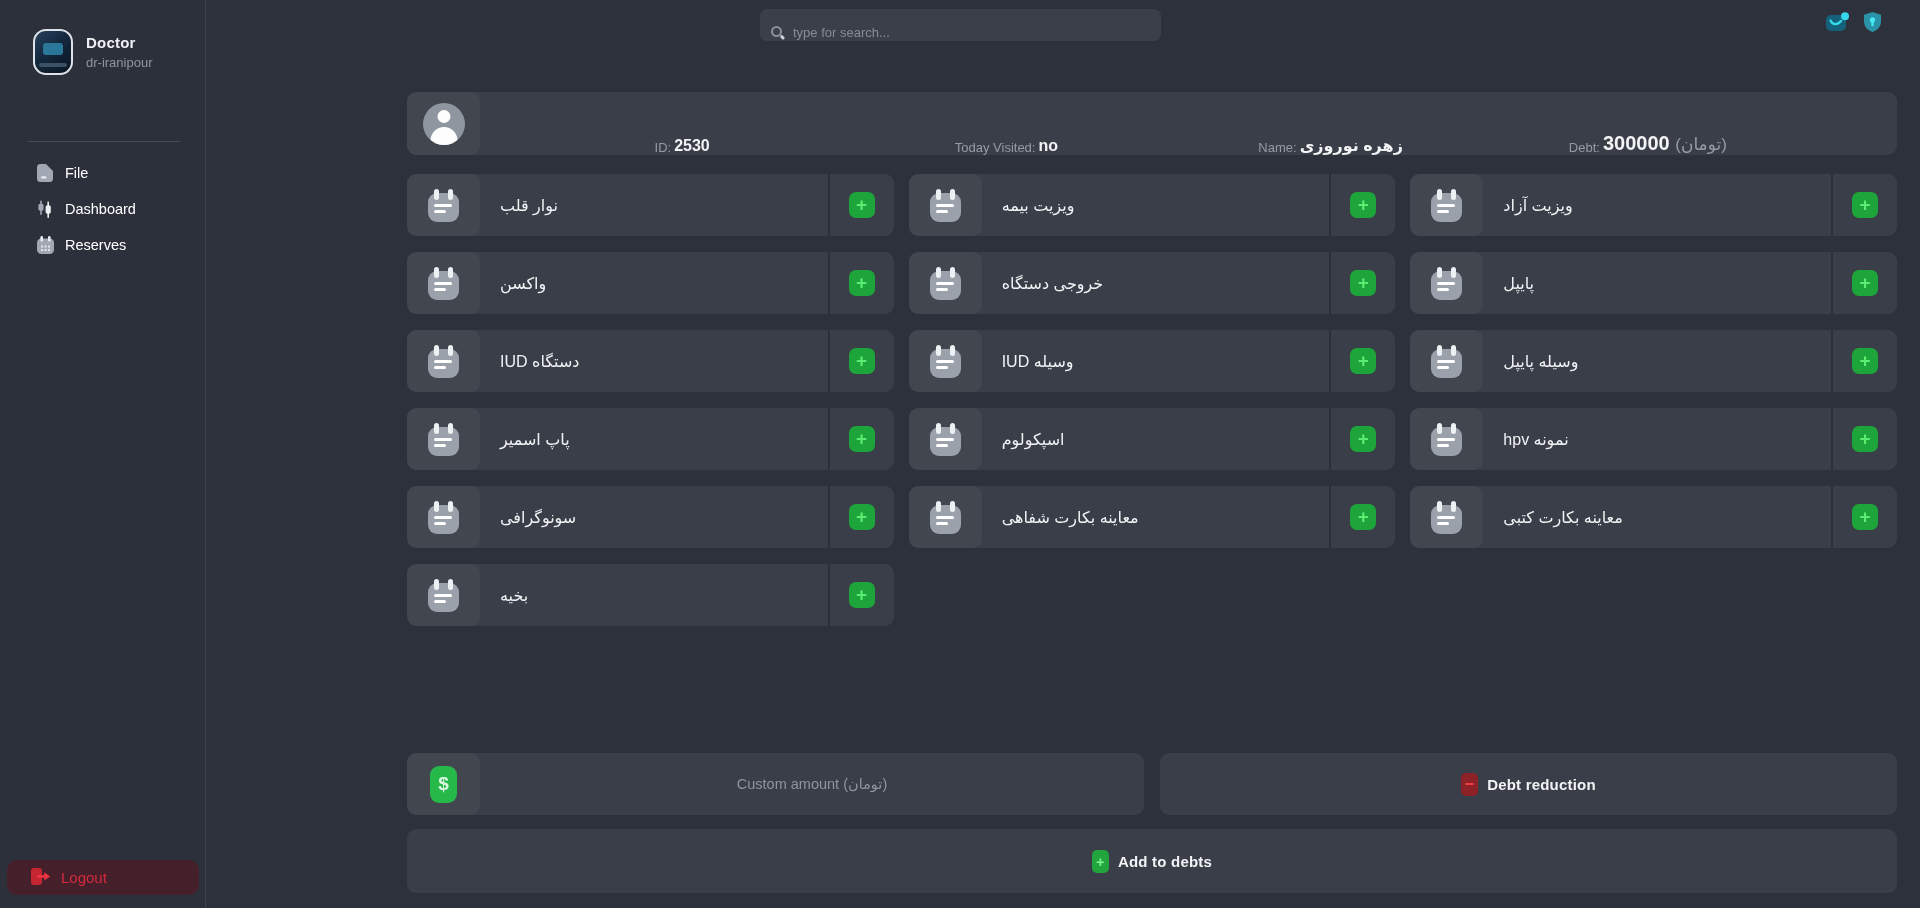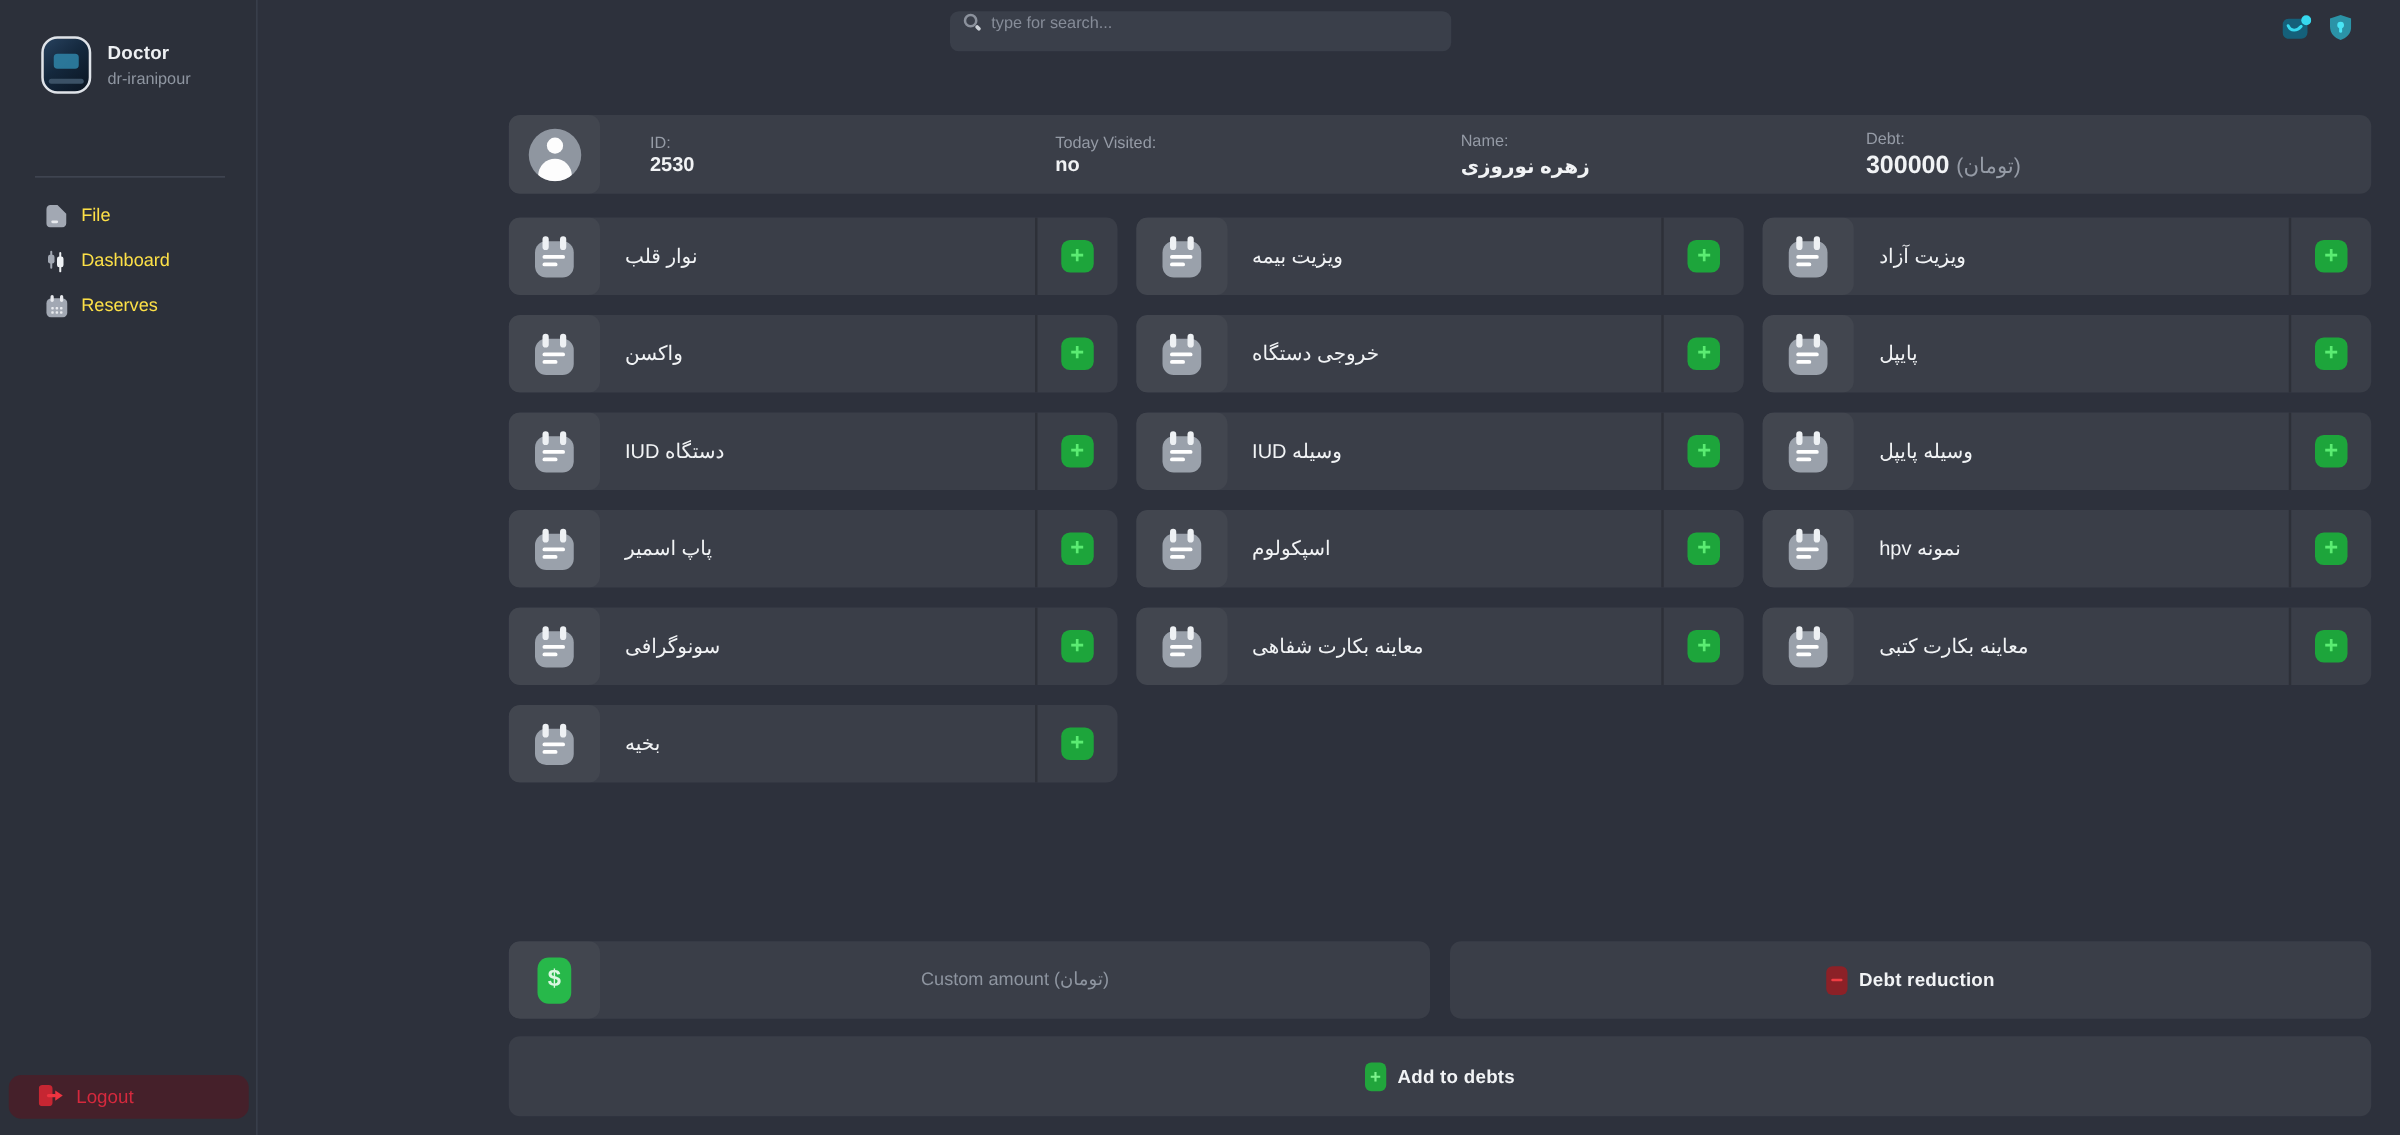--- a/index.html
+++ b/index.html
@@ -12,45 +12,45 @@
   .profile { position:absolute; left:33px; top:29px; display:flex; align-items:center; gap:13px; }
   .avatar-photo { width:40px; height:46px; border-radius:13px; border:2px solid #dfe3e9; background:linear-gradient(140deg,#27415e 0%,#14283d 45%,#0b1522 100%); position:relative; overflow:hidden; flex:none; }
   .avatar-photo::before { content:""; position:absolute; left:8px; top:12px; width:20px; height:12px; border-radius:3px; background:#2e7fa3; opacity:.9; }
   .avatar-photo::after { content:""; position:absolute; left:4px; bottom:6px; width:28px; height:4px; border-radius:2px; background:#3b5166; }
   .profile-name { font-size:15px; font-weight:700; color:#eef0f3; letter-spacing:.2px; }
   .profile-sub { font-size:13px; color:#8f96a1; margin-top:4px; }
   .side-divider { position:absolute; left:28px; top:141px; width:152px; height:1px; background:#454b58; }
   .nav { position:absolute; left:0; top:155px; width:207px; display:flex; flex-direction:column; }
   .nav-item { display:flex; align-items:center; gap:11px; padding:9px 0 9px 36px; cursor:pointer; }
   .nav-item .nav-ico { width:18px; height:18px; display:flex; align-items:center; justify-content:center; flex:none; }
-  .nav-label { font-size:14.5px; color:#fde047; }
+  .nav-label { font-size:14.5px; color:#ffffff; }
   .logout-btn { position:absolute; left:7px; top:860px; width:192px; height:35px; border:none; border-radius:10px; background:#45202a; display:flex; align-items:center; gap:10px; padding-left:24px; cursor:pointer; }
   .logout-label { color:#d5293d; font-size:15px; font-weight:500; }
 
   
-  .search-box { position:absolute; left:760px; top:9px; width:401px; height:26px; border-radius:7px; background:#3a3f4a; display:flex; align-items:flex-end; padding:16px 10px; }
+  .search-box { position:absolute; left:760px; top:9px; width:401px; height:26px; border-radius:7px; background:#3a3f4a; display:flex; align-items:flex-start; padding:16px 10px; }
   .mag { position:relative; width:15px; height:15px; flex:none; margin-right:8px; }
   .mag::before { content:""; position:absolute; left:1px; top:1px; width:7px; height:7px; border:2px solid #8b919c; border-radius:50%; }
   .mag::after { content:""; position:absolute; left:10.5px; top:9.5px; width:2.5px; height:5px; background:#cdd2d9; border-radius:2px; transform:rotate(-45deg); }
   .search-input { flex:1; background:transparent; border:none; outline:none; color:#c9cdd5; font-size:13px; font-family:inherit; }
   .search-input::placeholder { color:#868c98; }
   .top-actions { position:absolute; left:1826px; top:12px; display:flex; align-items:flex-start; gap:15px; }
   .icon-btn { background:transparent; border:none; padding:0; cursor:pointer; line-height:0; }
 
   
   .content { position:absolute; left:407px; top:0; width:1490px; }
 
   
   .patient-bar { position:absolute; left:0; top:92px; width:1490px; height:63px; background:#3a3e48; border-radius:9px; display:flex; overflow:hidden; }
   .pat-avatar-box { width:73px; height:63px; background:#42464f; border-radius:9px; display:flex; align-items:center; justify-content:center; flex:none; }
   .person { width:42px; height:42px; border-radius:50%; background:#8f96a0; position:relative; overflow:hidden; }
   .person::before { content:""; position:absolute; top:7px; left:50%; transform:translateX(-50%); width:13px; height:13px; border-radius:50%; background:#fdfdfd; }
   .person::after { content:""; position:absolute; top:24px; left:50%; transform:translateX(-50%); width:27px; height:18px; border-radius:14px 14px 0 0; background:#fdfdfd; }
   .pat-fields { flex:1; display:flex; padding:0 80px 0 40px; }
-  .pat-field { flex:1; display:flex; flex-direction:column; align-items:flex-start; justify-content:center; gap:3px; }
+  .pat-field { flex:1; display:flex; flex-direction:row; align-items:flex-end; justify-content:center; gap:3px; }
   .pat-label { font-size:13px; color:#959ba6; }
   .pat-value { font-size:16px; font-weight:700; color:#f1f3f5; }
   .pat-value.big { font-size:20px; }
   .pat-unit { font-size:17px; font-weight:400; color:#959ba6; margin-right:14px; }
 
   
   .grid { position:absolute; left:0; top:174px; width:1490px; display:flex; gap:15px; }
   .col { flex:1; display:flex; flex-direction:column; gap:16px; }
   .card { position:relative; height:62px; background:#3a3e48; border-radius:9px; display:flex; align-items:center; overflow:hidden; }
   .icon-box { width:73px; height:100%; background:#42464f; border-radius:9px; display:flex; align-items:center; justify-content:center; flex:none; }

